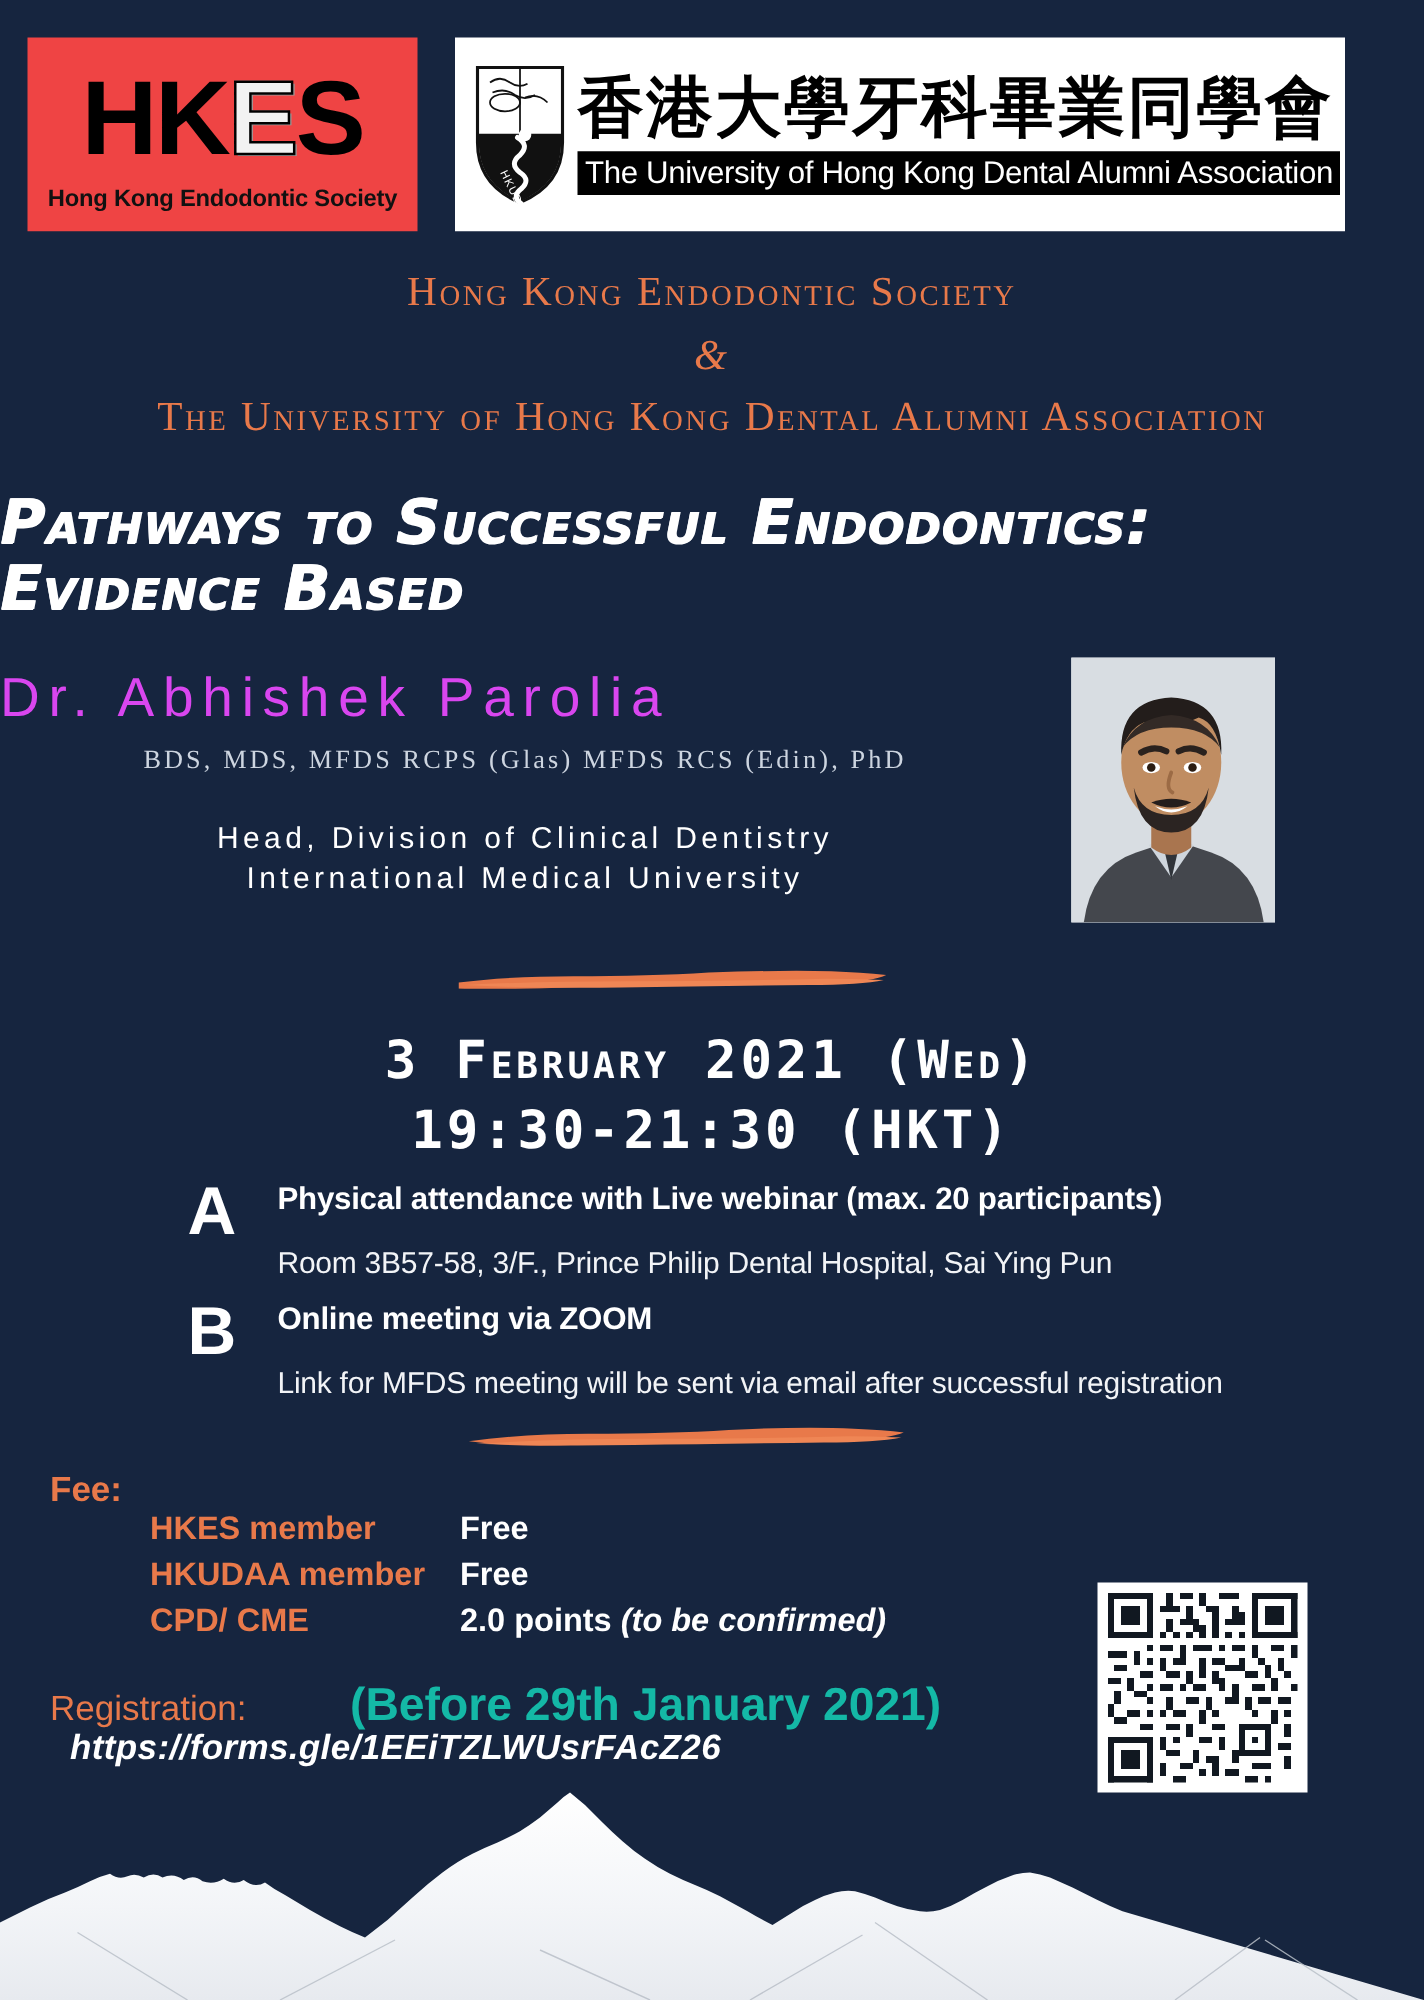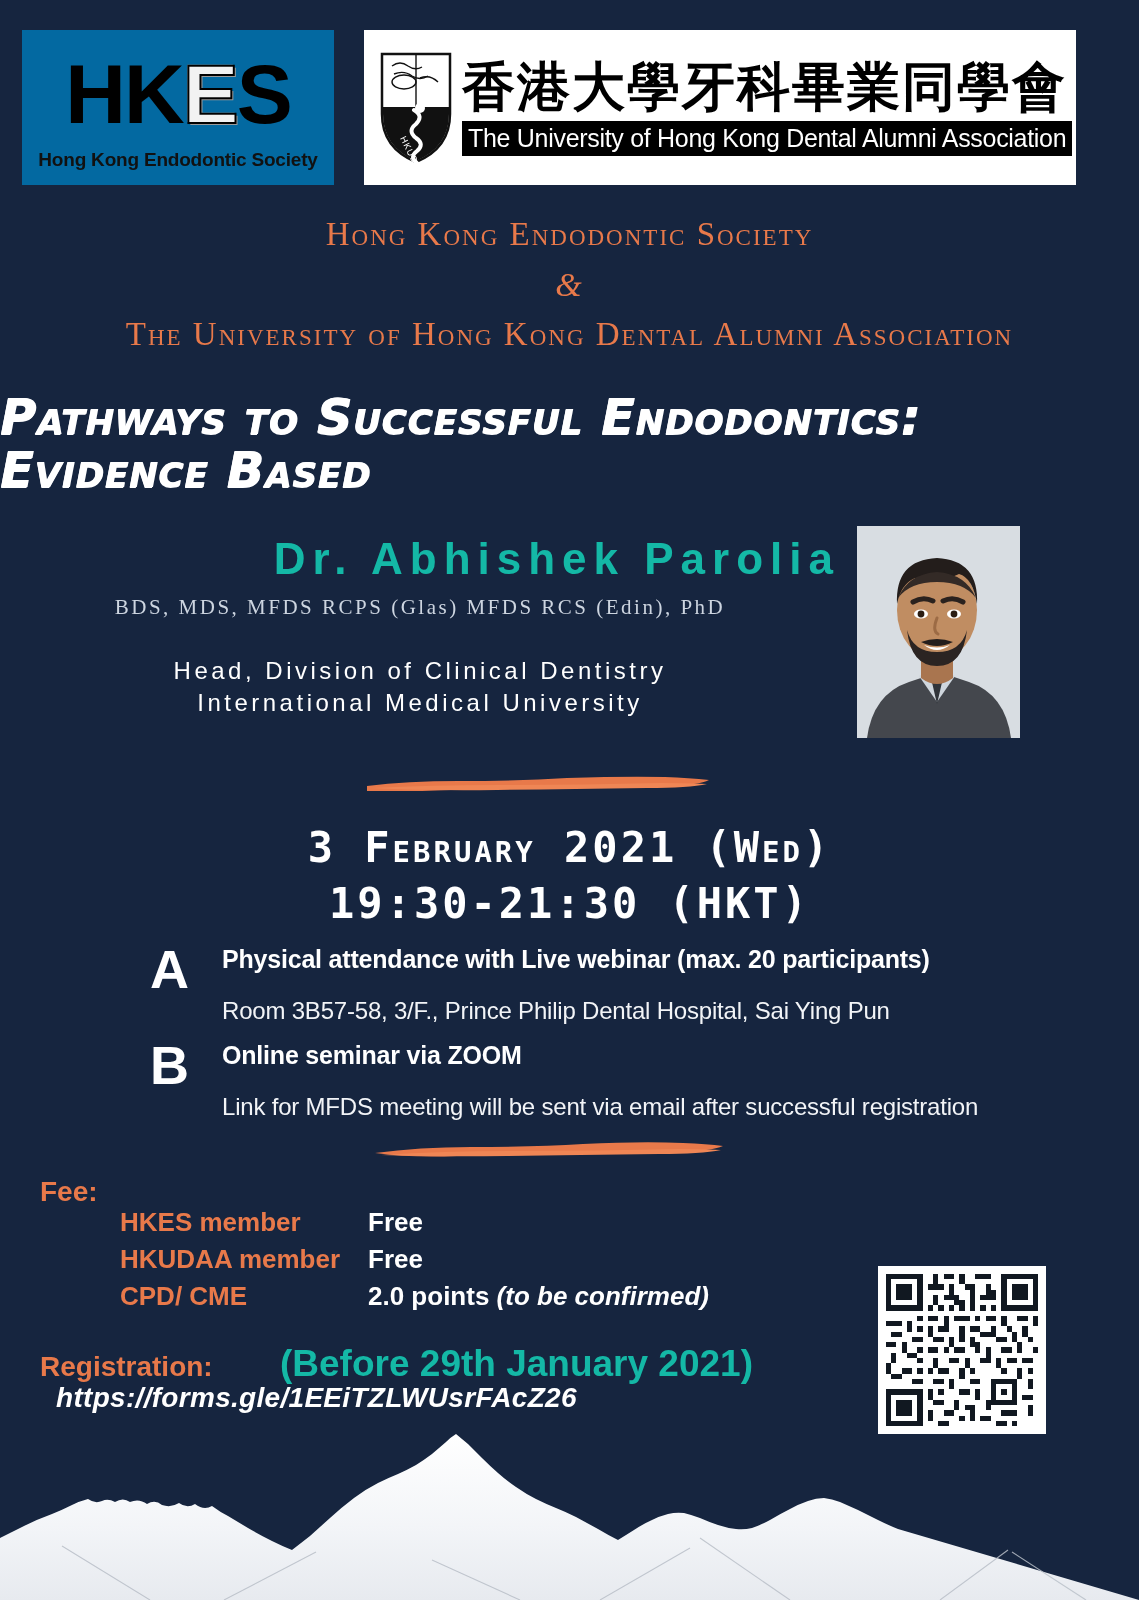--- a/index.html
+++ b/index.html
@@ -8,21 +8,21 @@
     width:1139px;height:1600px;
     background:#16253f;
     font-family:"Liberation Sans",sans-serif;
     overflow:hidden;position:relative;
   }
   .poster{position:absolute;inset:0;background:#16253f;overflow:hidden;}
 
   
   .logo-hkes{
     position:absolute;left:22px;top:30px;width:312px;height:155px;
-    background:#0369a1;display:flex;flex-direction:column;
+    background:#ef4444;display:flex;flex-direction:column;
     align-items:center;justify-content:center;
   }
   .hkes-mark{
     display:flex;align-items:center;justify-content:center;
     font-family:"Liberation Sans",sans-serif;font-weight:bold;
     font-size:84px;line-height:.86;color:#000;letter-spacing:-2px;
     height:100px;
   }
   .hkes-mark .e-box{
     display:inline-block;color:#f2f2f2;
@@ -70,22 +70,22 @@
   .title{
     position:absolute;top:392px;width:100%;text-align:left;
     color:#ffffff;font-family:"DejaVu Sans",sans-serif;
     font-weight:bold;font-style:italic;font-size:49px;
     font-variant:small-caps;line-height:1.08;letter-spacing:1px;
     text-shadow:1px 0 0 #fff,0 1px 0 #fff;
   }
 
   
   .speaker-name{
-    position:absolute;top:534px;left:0;width:840px;text-align:right;
-    color:#14b8a6;font-size:44px;font-weight:bold;letter-spacing:7px;
+    position:absolute;top:534px;left:0;width:840px;text-align:left;
+    color:#d946ef;font-size:44px;font-weight:normal;letter-spacing:7px;
   }
   .speaker-quals{
     position:absolute;top:595px;left:0;width:840px;text-align:center;
     color:#cdd5e0;font-family:"Liberation Serif",serif;
     font-size:21px;letter-spacing:2.5px;
   }
   .speaker-role{
     position:absolute;top:655px;left:0;width:840px;text-align:center;
     color:#fff;font-size:24px;letter-spacing:3.5px;line-height:1.35;
   }
@@ -132,21 +132,21 @@
   .fee-row{display:flex;align-items:baseline;margin-bottom:6px;}
   .fee-label{
     color:#e8794a;font-size:26px;font-weight:bold;width:248px;flex:none;
   }
   .fee-value{color:#fff;font-size:26px;font-weight:bold;}
   .fee-note{font-style:italic;font-weight:bold;}
 
   
   .reg-row{position:absolute;top:1343px;left:40px;display:flex;
     align-items:baseline;}
-  .reg-label{color:#e8794a;font-size:28px;font-weight:bold;
+  .reg-label{color:#e8794a;font-size:28px;font-weight:normal;
     width:240px;flex:none;}
   .reg-deadline{color:#14b8a6;font-size:37px;font-weight:bold;}
   .reg-url{
     position:absolute;top:1382px;left:56px;color:#ffffff;
     font-size:28px;font-weight:bold;font-style:italic;letter-spacing:.3px;
   }
 
   
   .qr{
     position:absolute;left:878px;top:1266px;width:168px;height:168px;
@@ -264,21 +264,21 @@
     <div class="opt-letter">A</div>
     <div>
       <div class="opt-head">Physical attendance with Live webinar (max. 20 participants)</div>
       <div class="opt-sub">Room 3B57-58, 3/F., Prince Philip Dental Hospital, Sai Ying Pun</div>
     </div>
   </div>
 
   <div class="option" id="optB">
     <div class="opt-letter">B</div>
     <div>
-      <div class="opt-head">Online seminar via ZOOM</div>
+      <div class="opt-head">Online meeting via ZOOM</div>
       <div class="opt-sub">Link for MFDS meeting will be sent via email after successful registration</div>
     </div>
   </div>
 
   <div class="brush" style="left:373px;top:1140px;width:352px;">
     <svg viewBox="0 0 352 17" preserveAspectRatio="none" aria-hidden="true">
       <path d="M2 13 q44 -6 96 -6 q64 0 112 -3 q60 -3 100 -1 q24 1 40 3 q-12 5 -44 6 q-54 2 -110 2 q-62 0 -112 2 q-46 2 -82 -3 Z" fill="#e8794a"></path>
       <path d="M8 15 q64 -4 134 -4 q82 0 164 -2 q16 0 42 1 q-20 4 -62 4 q-82 1 -152 2 q-70 1 -126 -1Z" fill="#ef8655"></path>
     </svg>
   </div>

